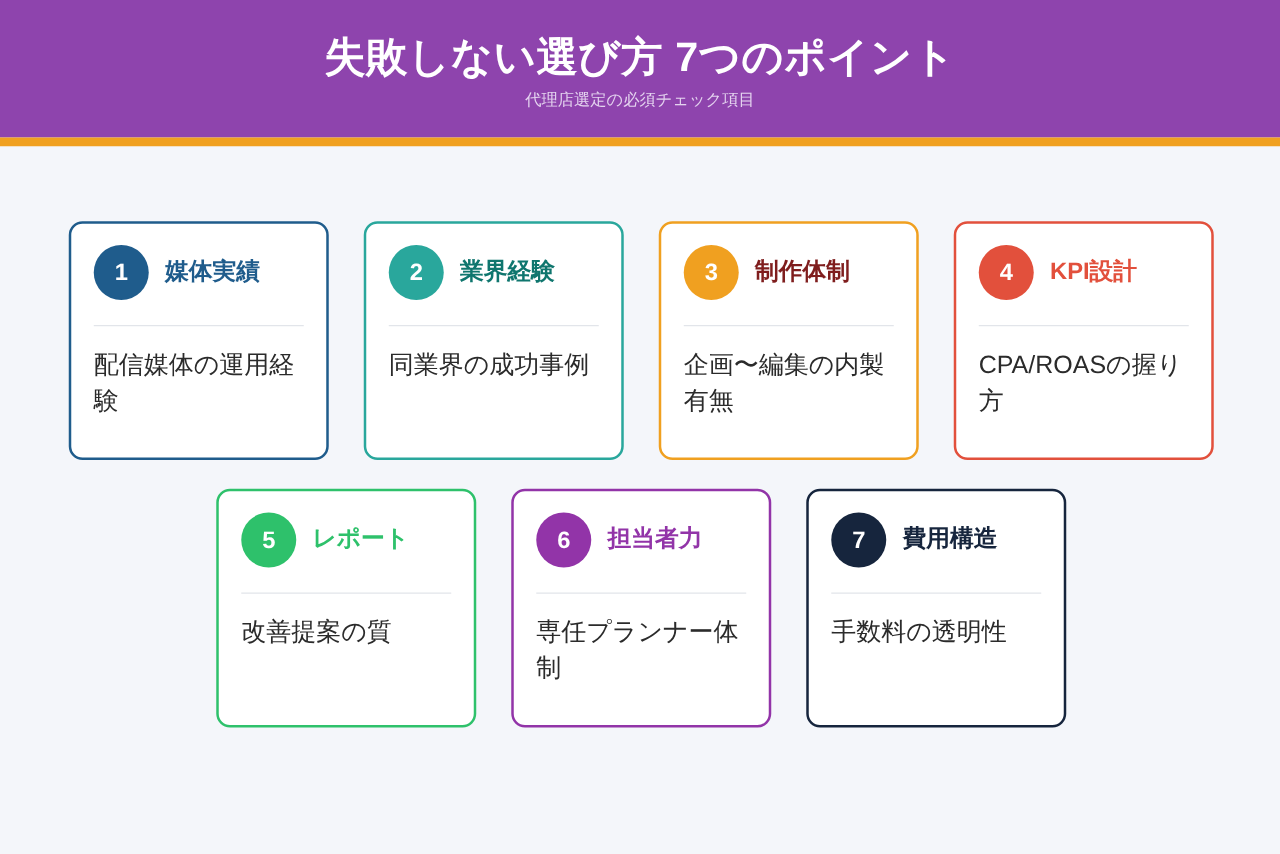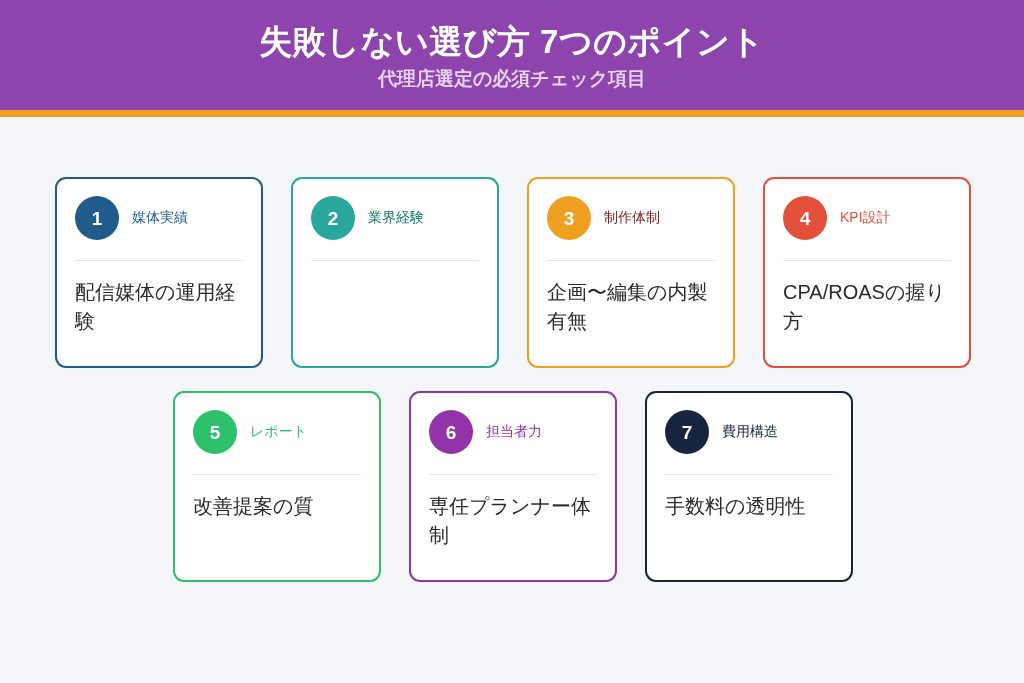--- a/index.html
+++ b/index.html
@@ -43,22 +43,22 @@
     font-size: 33px;
     font-weight: bold;
     letter-spacing: 0.5px;
     line-height: 1.15;
     margin: 0 0 7px 0;
     text-align: center;
     white-space: nowrap;
   }
   .header-subtitle {
     color: #e4d3ef;
-    font-size: 19px;
-    font-weight: bold;
+    font-size: 13px;
+    font-weight: normal;
     line-height: 1.2;
     margin: 0;
     text-align: right;
     white-space: nowrap;
   }
   .header-rule {
     position: absolute;
     top: 110px;
     left: 0;
     width: 1024px;
@@ -109,22 +109,22 @@
     color: #ffffff;
     font-size: 19px;
     font-weight: bold;
     display: flex;
     align-items: center;
     justify-content: center;
     line-height: 1;
   }
   .card-title {
     margin-left: 13px;
-    font-size: 14px;
-    font-weight: normal;
+    font-size: 19px;
+    font-weight: bold;
     color: #1f5c8c;
     line-height: 1.1;
     white-space: nowrap;
   }
   .divider {
     margin-top: 19px;
     height: 1px;
     background: #e2e5ea;
     width: 100%;
   }
@@ -158,20 +158,21 @@
         <div class="divider"></div>
         <div class="card-body">配信媒体の運用経験</div>
       </div>
 
       <div class="card" style="border-color: rgb(41, 167, 156);">
         <div class="card-head">
           <div class="badge" style="background: rgb(41, 167, 156);">2</div>
           <div class="card-title" style="color: #0f766e;">業界経験</div>
         </div>
         <div class="divider"></div>
+        <div class="card-body">同業界の成功事例</div>
       </div>
 
       <div class="card" style="border-color: rgb(240, 160, 32);">
         <div class="card-head">
           <div class="badge" style="background: rgb(240, 160, 32);">3</div>
           <div class="card-title" style="color: #7f1d1d;">制作体制</div>
         </div>
         <div class="divider"></div>
         <div class="card-body">企画〜編集の内製有無</div>
       </div>

